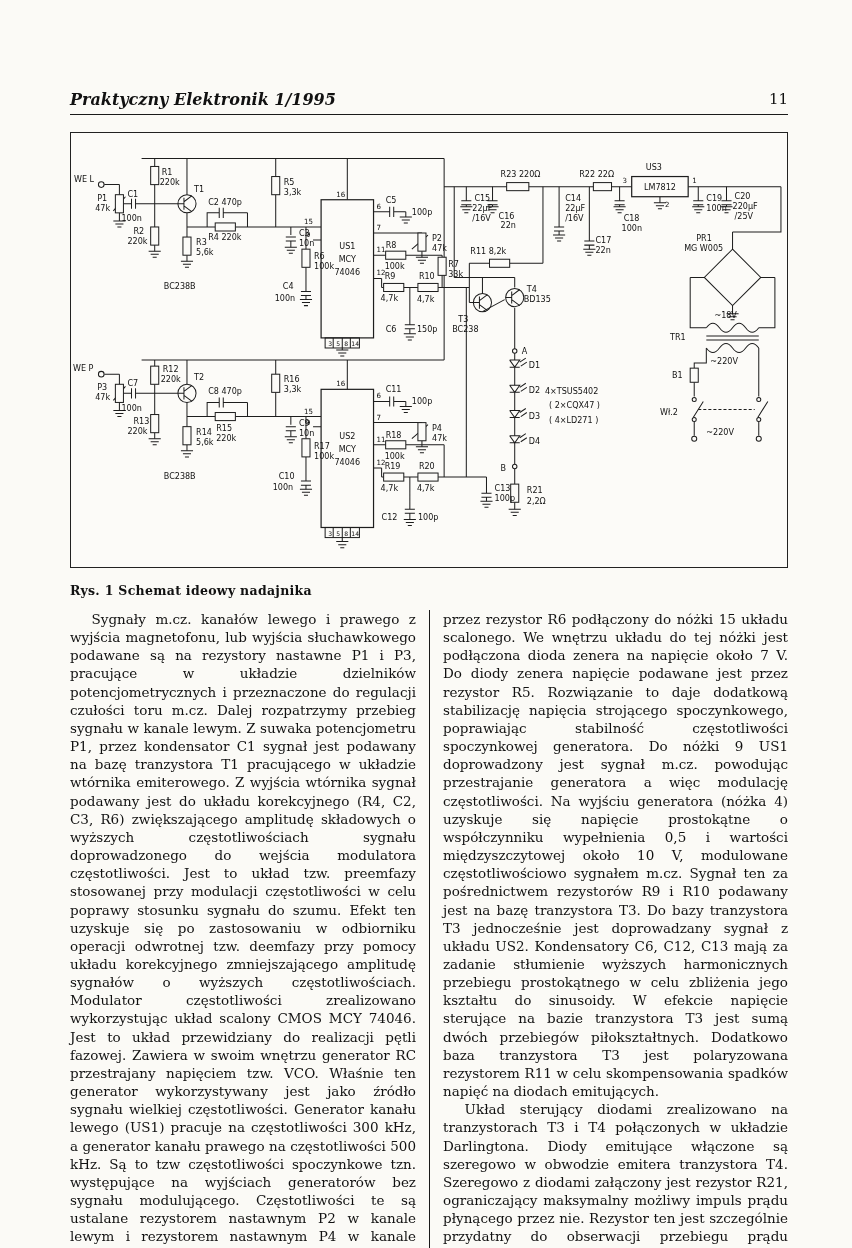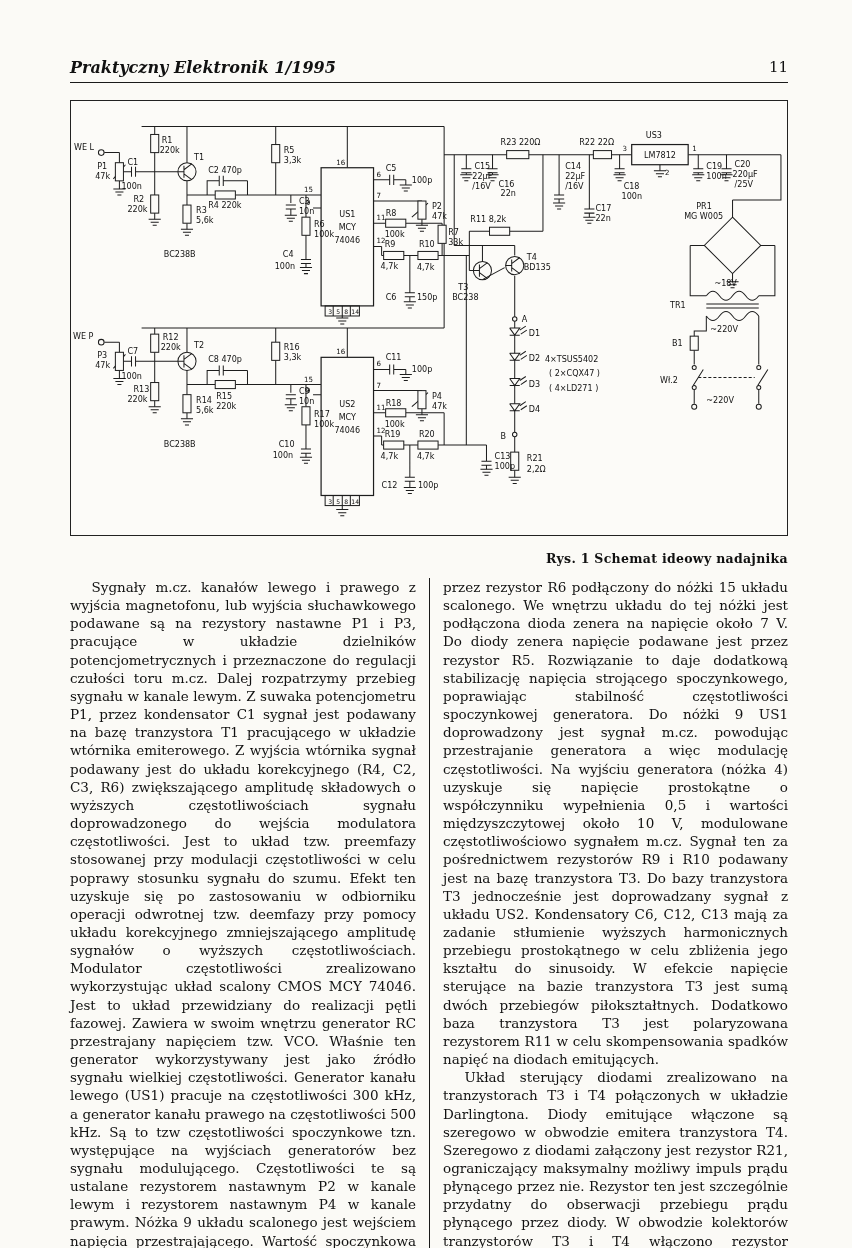--- a/index.html
+++ b/index.html
@@ -5,37 +5,37 @@
   html,body{margin:0;padding:0;}
   body{
     width:852px;height:1248px;
     background:#fbfaf6;color:#111;
     font-family:"DejaVu Serif", serif;
     overflow:hidden;
   }
   .page{padding:58px 64px 0 70px;}
   .hdr{
     display:flex;justify-content:space-between;align-items:flex-start;
-    border-bottom:1.6px solid #1a1a1a;padding-bottom:5px;
+    border-bottom:1.6px solid #1a1a1a;padding-bottom:5px;margin-top:32px;
   }
   .hdr .journal{font-style:italic;font-weight:bold;font-size:16px;}
   .hdr .pageno{font-size:15px;}
   .figure{
     margin-top:17px;border:1.3px solid #222;height:436px;
     background:#fcfbf8;box-sizing:border-box;
   }
   .figure svg{width:100%;height:100%;display:block;}
   svg .w{stroke:#1d1d1d;stroke-width:1;fill:none;}
   svg .dash{stroke:#1d1d1d;stroke-width:1;fill:none;stroke-dasharray:3,2;}
   svg rect.comp{fill:#fcfbf8;stroke:#1d1d1d;stroke-width:1;}
   svg rect.ic{fill:#fcfbf8;stroke:#1d1d1d;stroke-width:1.2;}
   svg circle.term{fill:#fcfbf8;stroke:#1d1d1d;stroke-width:1;}
   svg text{fill:#111;font-family:"DejaVu Sans",sans-serif;}
   .caption{
-    text-align:right;font-weight:bold;font-size:12.5px;
+    text-align:left;font-weight:bold;font-size:12.5px;
     margin:15px 0 12px 0;letter-spacing:.3px;
   }
   .cols{display:flex;margin-top:8px;}
   .col{width:50%;box-sizing:border-box;font-size:13.5px;line-height:1.345;text-align:justify;}
   .col.left{padding-right:13px;}
   .col.right{padding-left:13px;border-left:1px solid #1a1a1a;}
   .col p{margin:0;}
   .col p.ind{text-indent:1.6em;}
   .col p + p{margin-top:0;}
 </style>

